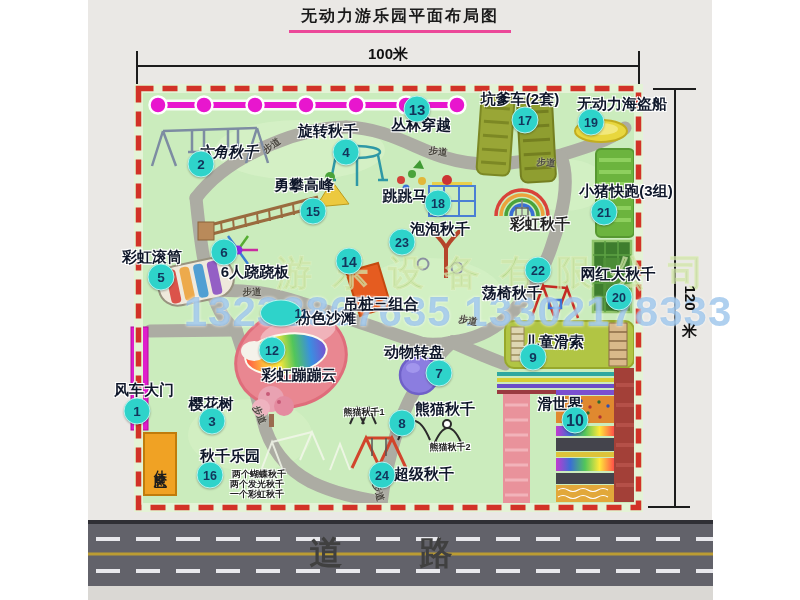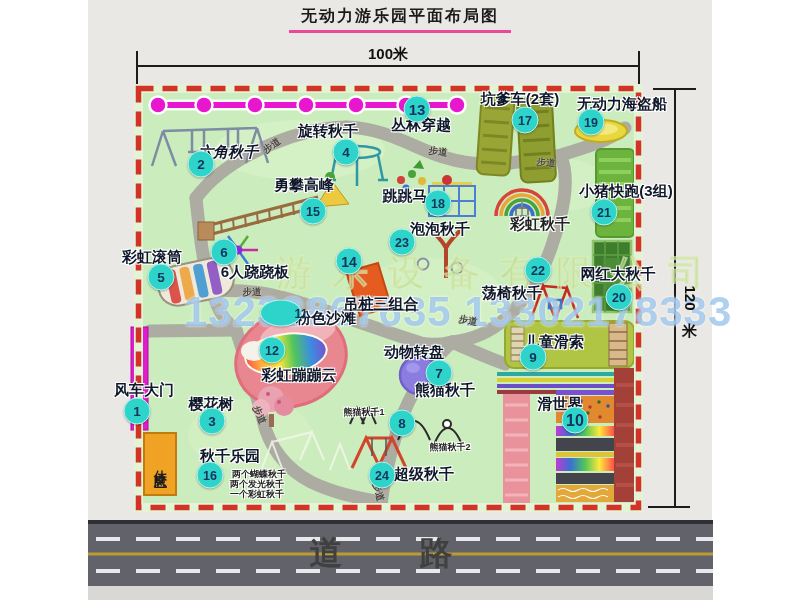--- a/index.html
+++ b/index.html
@@ -338,21 +338,21 @@
       <div class="map-label" style="left: 211px; top: 404px;">樱花树</div>
       <div class="badge" style="left: 212px; top: 421px;">3</div>
       <div class="map-label" style="left: 328px; top: 131px;">旋转秋千</div>
       <div class="badge" style="left: 346px; top: 152px;">4</div>
       <div class="map-label" style="left: 152px; top: 257px;">彩虹滚筒</div>
       <div class="badge" style="left: 161px; top: 277px;">5</div>
       <div class="map-label" style="left: 255px; top: 272px;">6人跷跷板</div>
       <div class="badge" style="left: 224px; top: 252px;">6</div>
       <div class="map-label" style="left: 414px; top: 352px;">动物转盘</div>
       <div class="badge" style="left: 439px; top: 373px;">7</div>
-      <div class="map-label" style="left: 445px; top: 390px; font-family: Liberation Serif, serif;">熊猫秋千</div>
+      <div class="map-label" style="left: 445px; top: 409px; font-family: Liberation Serif, serif;">熊猫秋千</div>
       <div class="badge" style="left: 402px; top: 423px;">8</div>
       <div class="map-label" style="left: 554px; top: 342px;">儿童滑索</div>
       <div class="badge" style="left: 533px; top: 357px;">9</div>
       <div class="map-label" style="left: 560px; top: 404px; text-align: center;">滑世界</div>
       <div class="badge" style="left: 575px; top: 420px; font-size: 16px;">10</div>
       <div class="map-label" style="left: 326px; top: 318px;">粉色沙滩</div>
       <div class="badge" style="left: 281px; top: 313px; font-size: 12.5px; padding-left: 40px;">11</div>
       <div class="map-label" style="left: 299px; top: 375px;">彩虹蹦蹦云</div>
       <div class="badge" style="left: 272px; top: 350px; font-size: 12.5px;">12</div>
       <div class="map-label" style="left: 421px; top: 125px;">丛林穿越</div>

